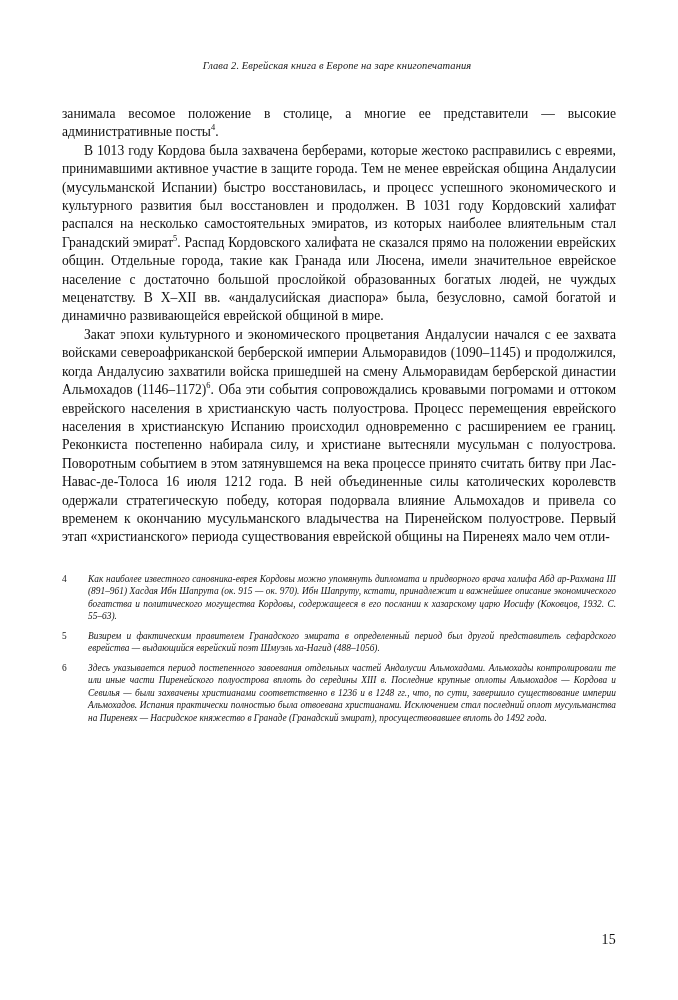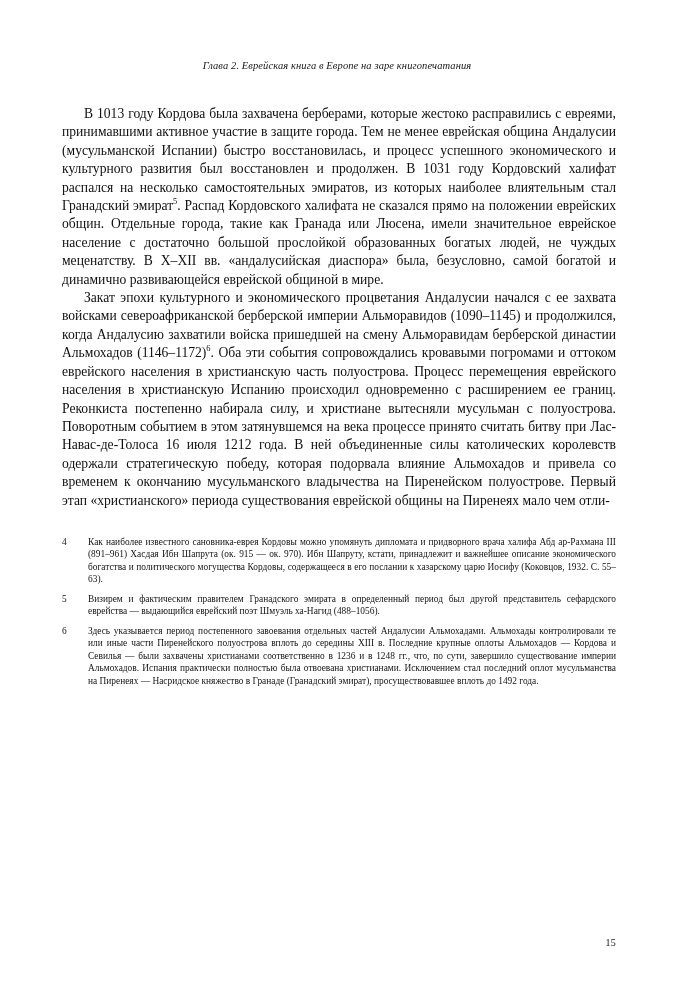--- a/index.html
+++ b/index.html
@@ -64,40 +64,42 @@
     align-items: flex-start;
     margin-bottom: 7px;
   }
   .note-num {
     width: 26px;
     flex: 0 0 26px;
     text-align: left;
   }
   .note-body {
     flex: 1 1 auto;
+    font-style: italic;
   }
   .folio {
     position: absolute;
     right: 62px;
     bottom: 52px;
-    font-size: 10px;
+    font-size: 14px;
     font-family: "Liberation Serif", serif;
     color: #0f0f0f;
     letter-spacing: 0.3px;
   }
 </style>
 </head>
 <body>
 
 <div class="page">
 
   <div class="running-head">Глава 2. Еврейская книга в Европе на заре книгопечатания</div>
 
   <div class="body-text">
 
+    <p><span>занимала весомое положение в столице, а многие ее представители — высокие административные посты</span><sup class="fn">4</sup><span>.</span></p>
 
     <p class="indent"><span>В 1013 году Кордова была захвачена берберами, которые жестоко расправились с евреями, принимавшими активное участие в защите города. Тем не менее еврейская община Андалусии (мусульманской Испании) быстро восстановилась, и процесс успешного экономического и культурного развития был восстановлен и продолжен. В 1031 году Кордовский халифат распался на несколько самостоятельных эмиратов, из которых наиболее влиятельным стал Гранадский эмират</span><sup class="fn">5</sup><span>. Распад Кордовского халифата не сказался прямо на положении еврейских общин. Отдельные города, такие как Гранада или Люсена, имели значительное еврейское население с достаточно большой прослойкой образованных богатых людей, не чуждых меценатству. В X–XII вв. «андалусийская диаспора» была, безусловно, самой богатой и динамично развивающейся еврейской общиной в мире.</span></p>
 
     <p class="indent"><span>Закат эпохи культурного и экономического процветания Андалусии начался с ее захвата войсками североафриканской берберской империи Альморавидов (1090–1145) и продолжился, когда Андалусию захватили войска пришедшей на смену Альморавидам берберской династии Альмохадов (1146–1172)</span><sup class="fn">6</sup><span>. Оба эти события сопровождались кровавыми погромами и оттоком еврейского населения в христианскую часть полуострова. Процесс перемещения еврейского населения в христианскую Испанию происходил одновременно с расширением ее границ. Реконкиста постепенно набирала силу, и христиане вытесняли мусульман с полуострова. Поворотным событием в этом затянувшемся на века процессе принято считать битву при Лас-Навас-де-Толоса 16 июля 1212 года. В ней объединенные силы католических королевств одержали стратегическую победу, которая подорвала влияние Альмохадов и привела со временем к окончанию мусульманского владычества на Пиренейском полуострове. Первый этап «христианского» периода существования еврейской общины на Пиренеях мало чем отли-</span></p>
 
   </div>
 
   <div class="notes">
 
     <div class="note">

